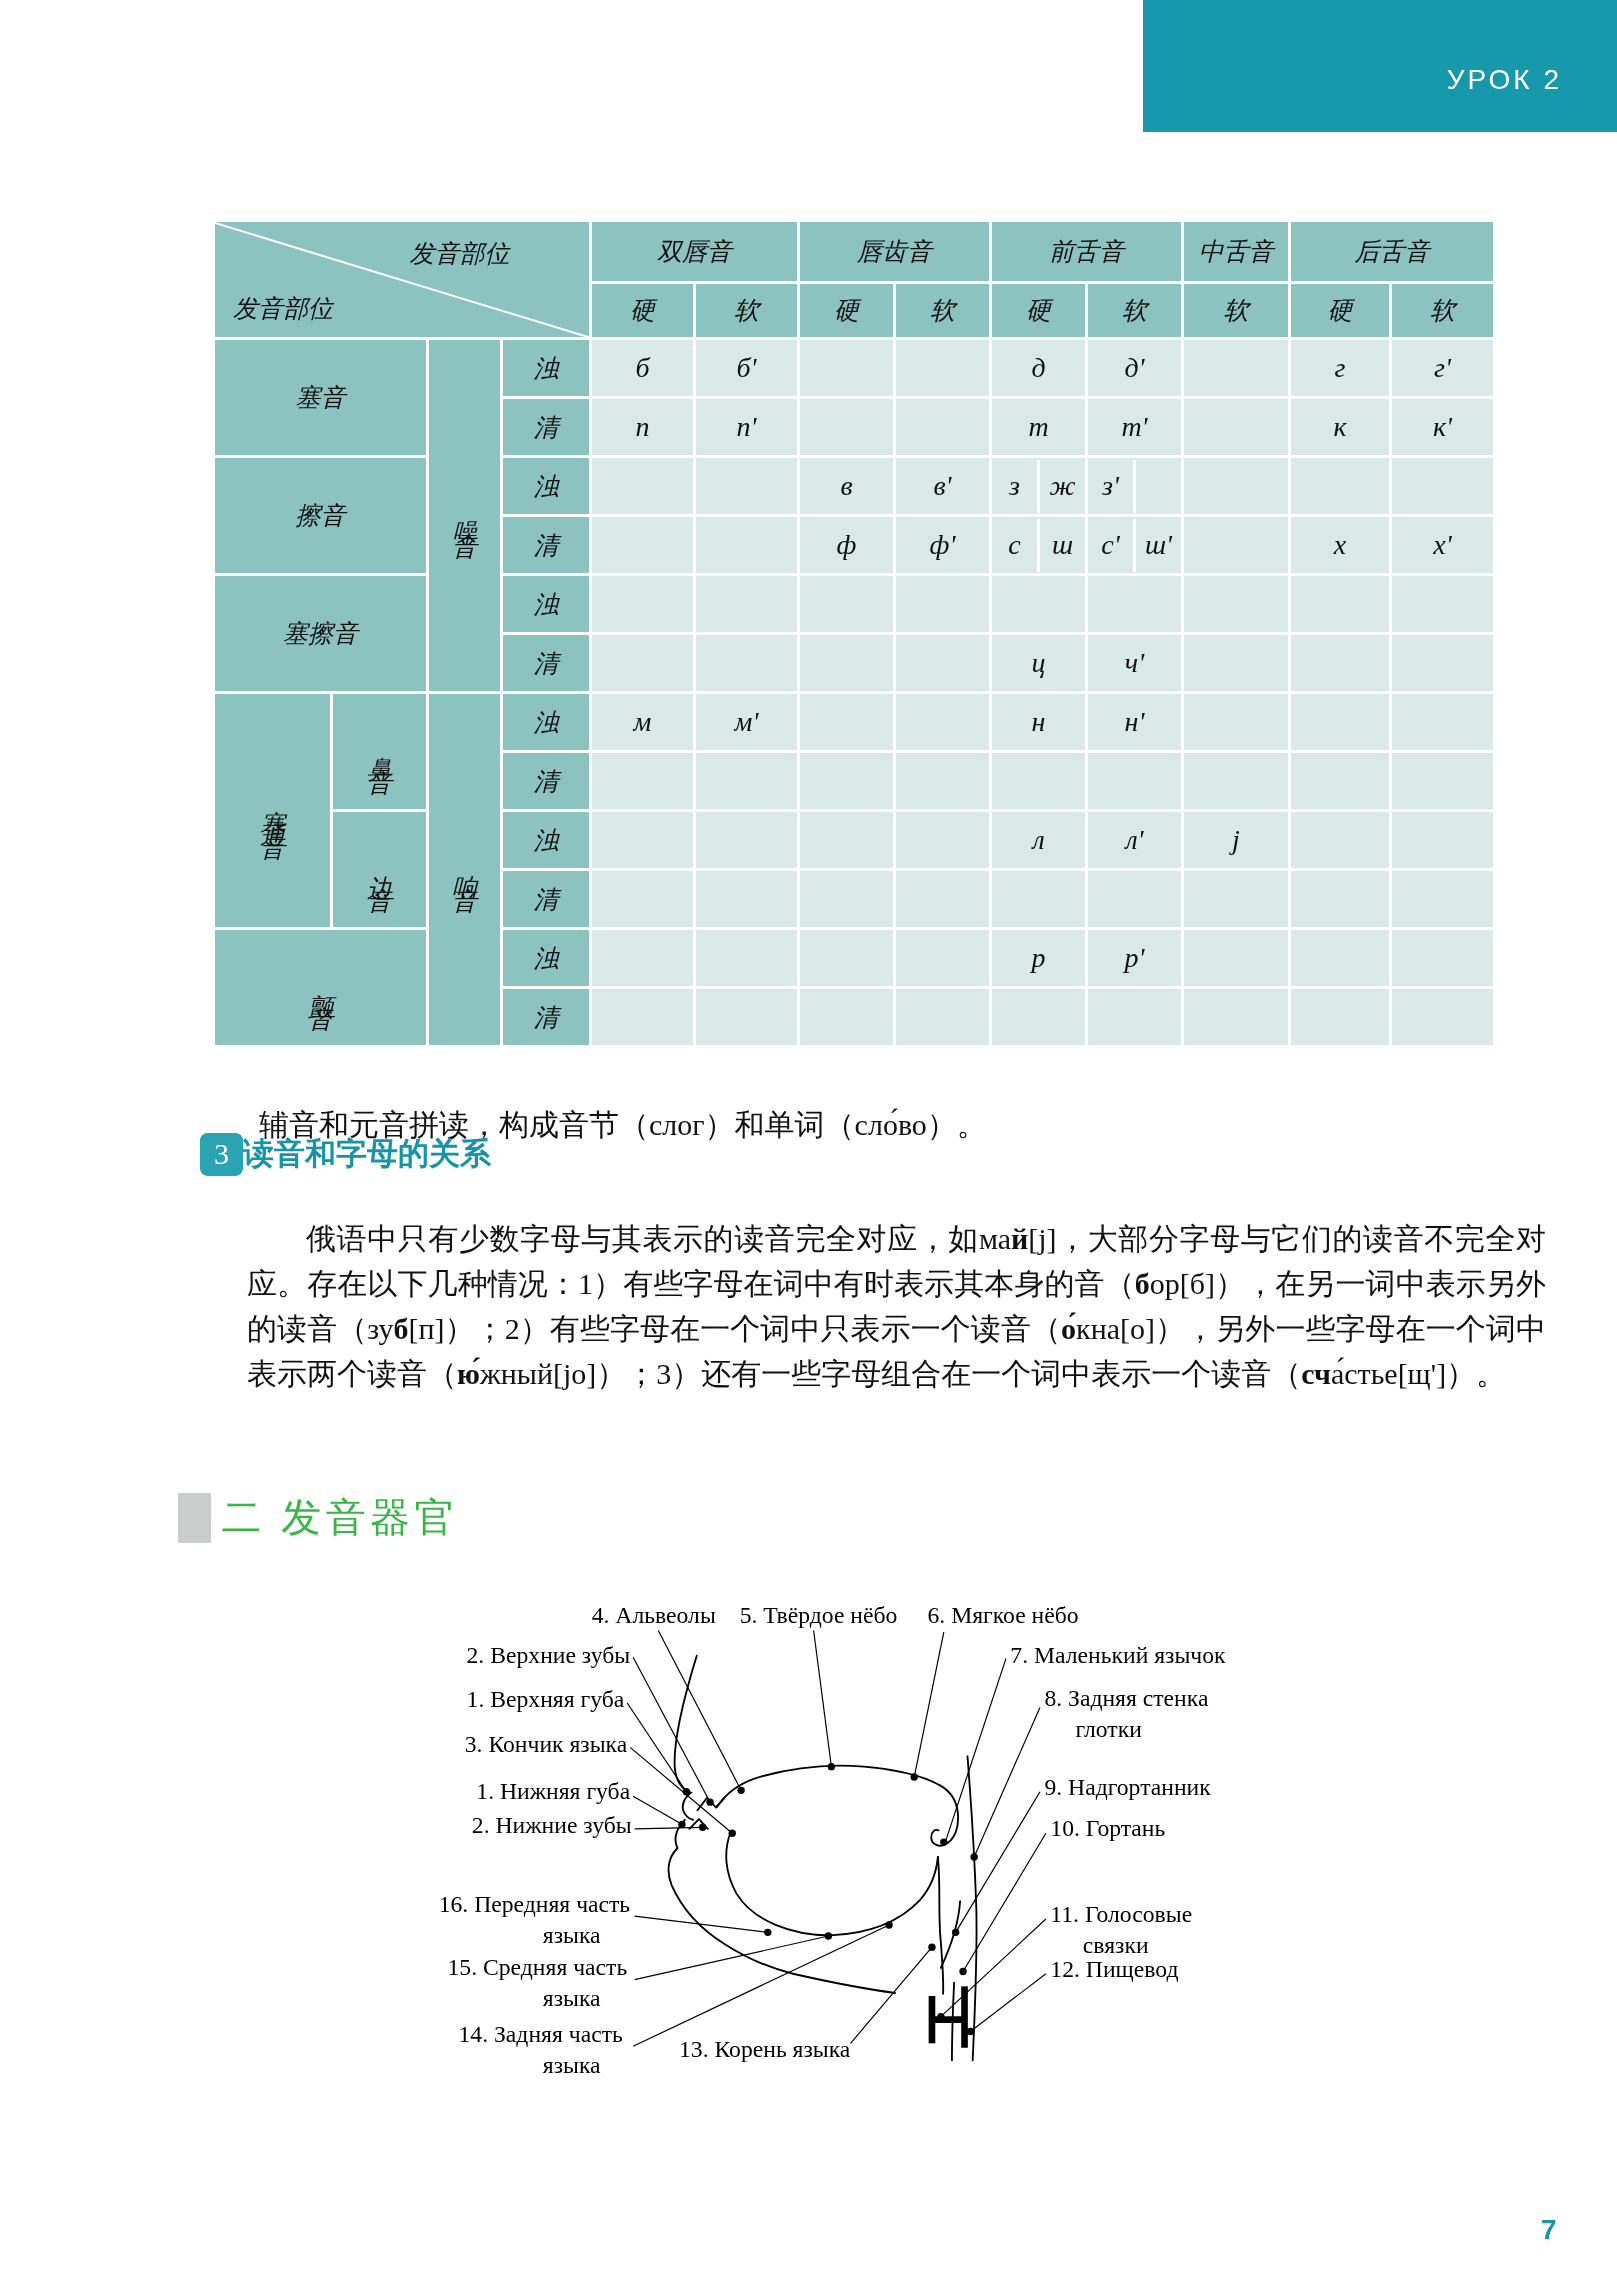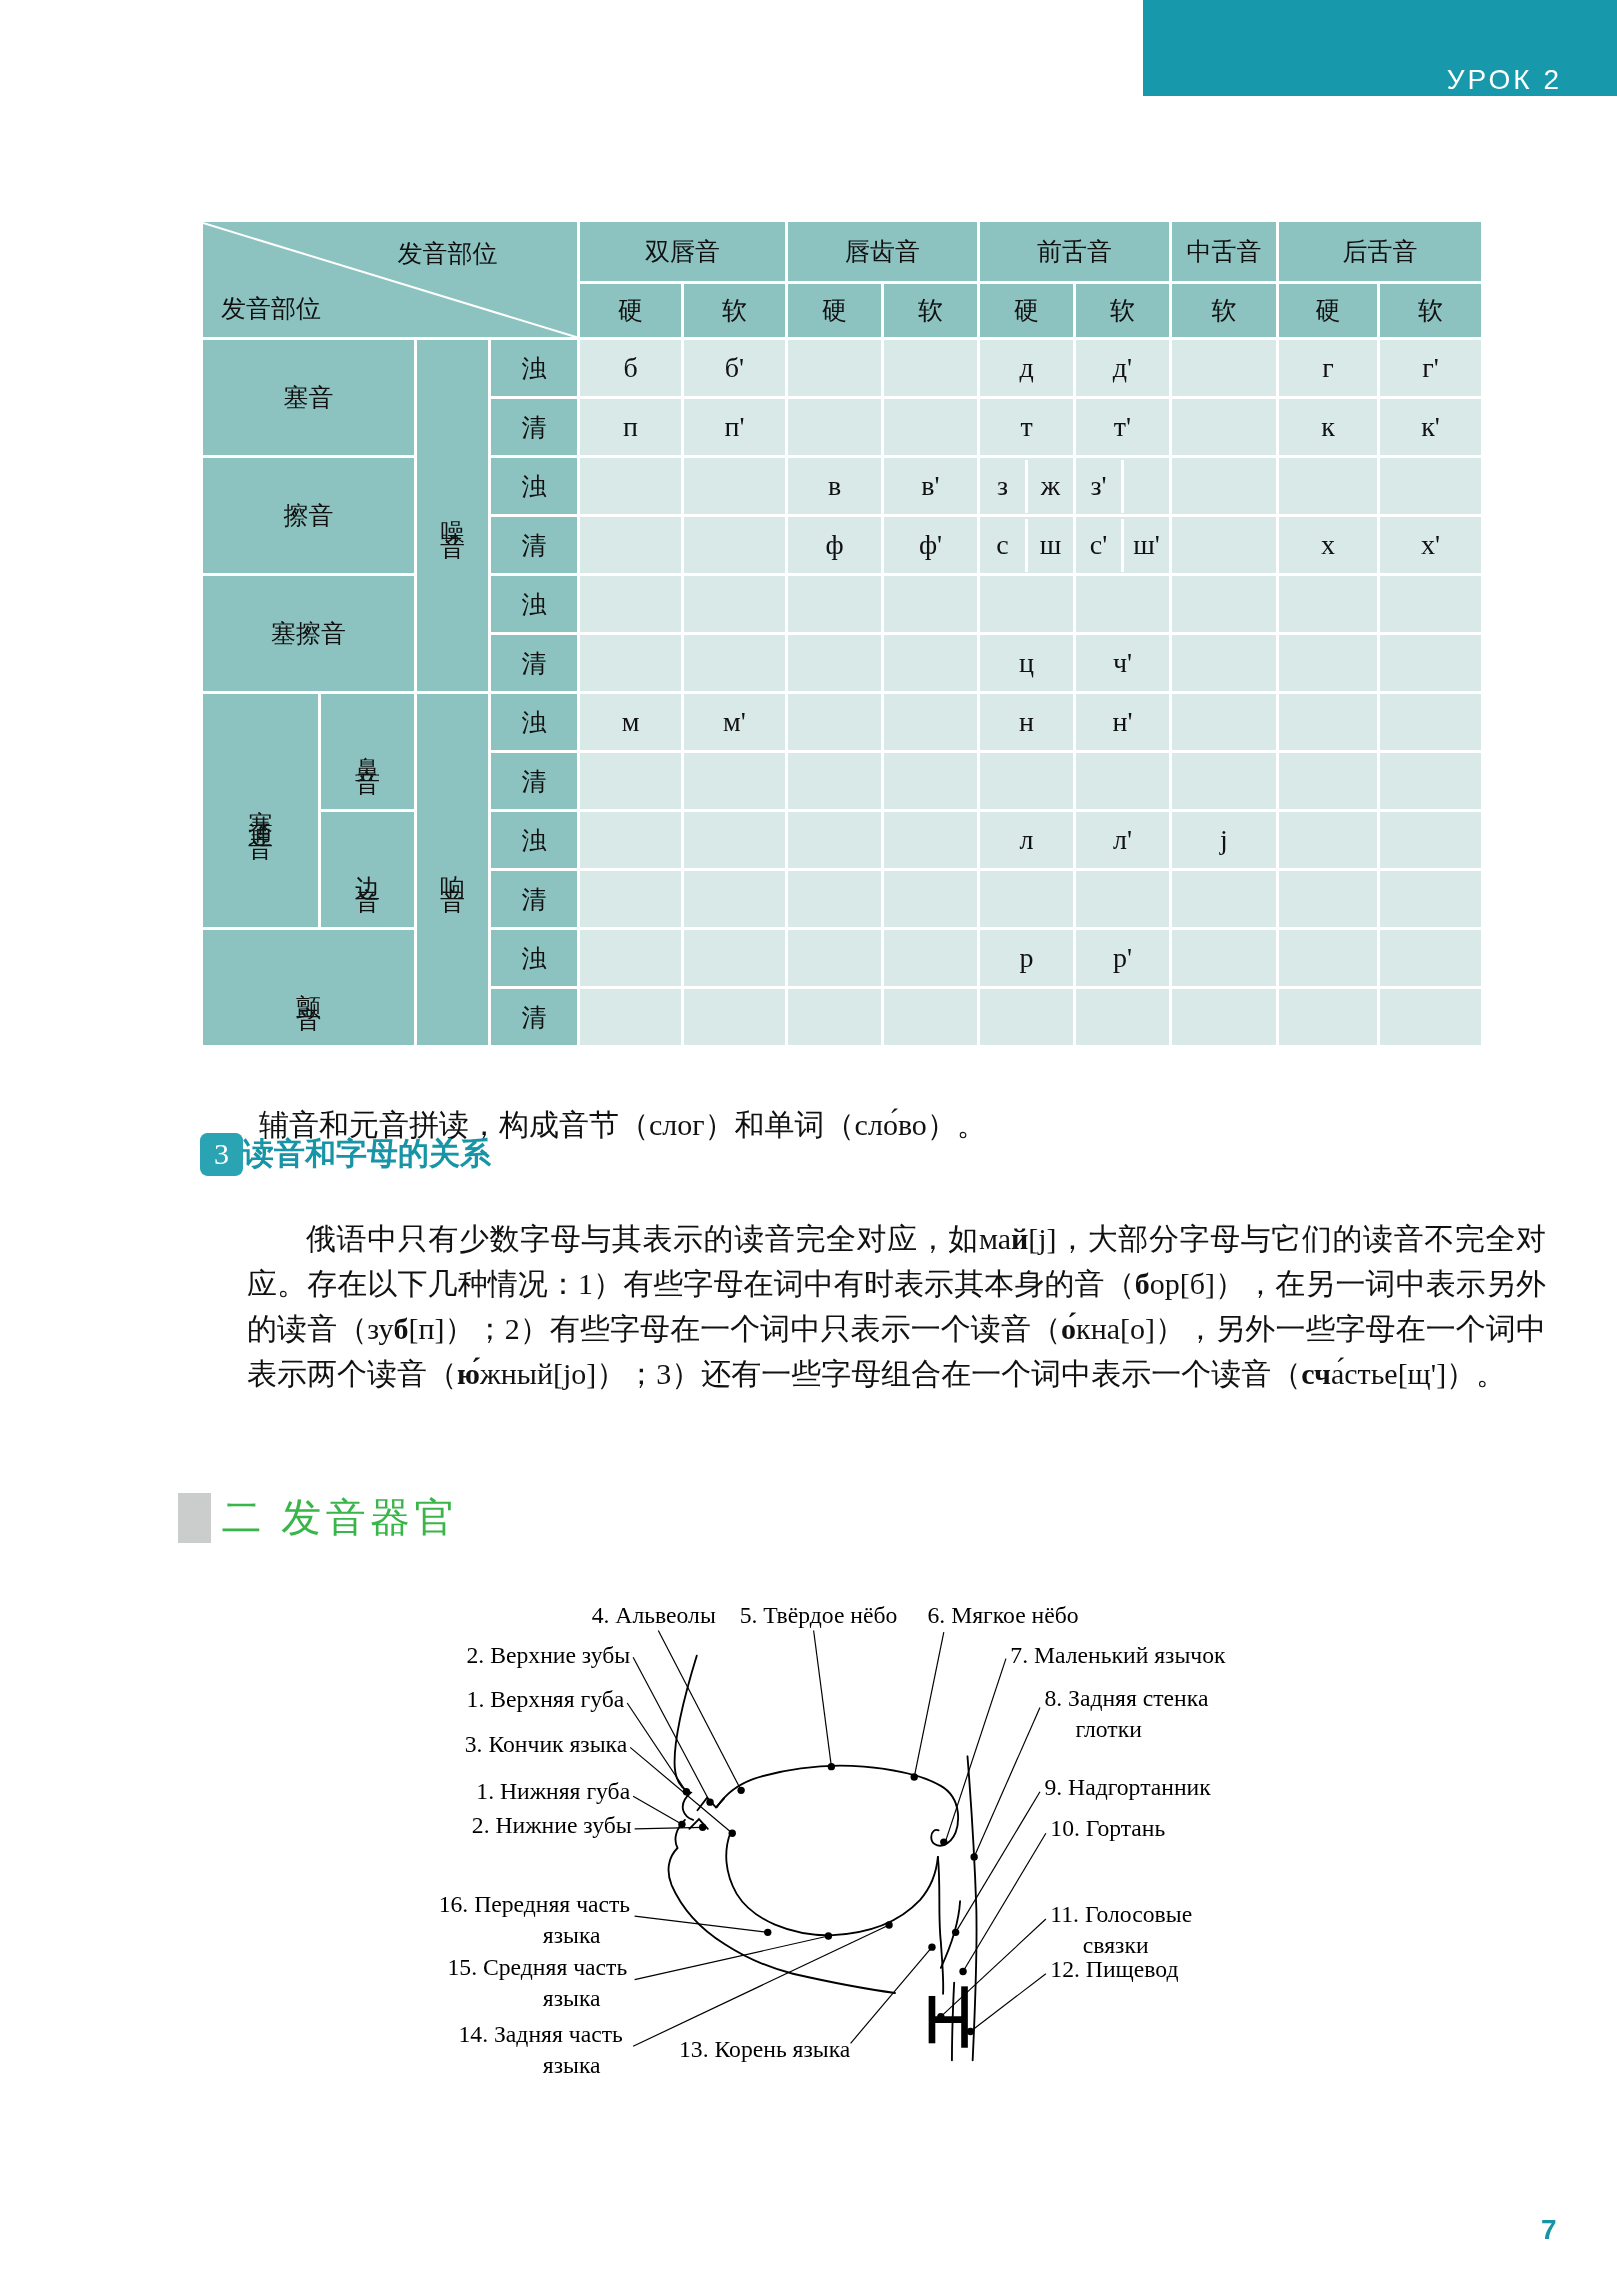--- a/index.html
+++ b/index.html
@@ -2,28 +2,28 @@
 <html style="font-size:12px"><head>
 <meta charset="utf-8">
 <style>
   html,body{margin:0;padding:0;}
   body{
     width:1618px;height:2273px;position:relative;background:#ffffff;
     font-family:"Liberation Serif", serif;color:#111;overflow:hidden;
   }
 
   
-  .topbar{position:absolute;left:1143px;top:0;width:474px;height:96px;background:#1899ab;}
+  .topbar{position:absolute;left:1143px;top:0;width:474px;height:132px;background:#1899ab;}
   .topbar .lesson{
     position:absolute;right:55px;top:64px;color:#fff;font-size:28px;
     font-family:"Liberation Sans",sans-serif;letter-spacing:3px;
   }
 
   
-  table.artic{position:absolute;left:200px;top:219px;border-collapse:collapse;table-layout:fixed;}
+  table.artic{position:absolute;left:212px;top:219px;border-collapse:collapse;table-layout:fixed;font-style:italic;}
   table.artic td{border:3px solid #fff;padding:0;text-align:center;vertical-align:middle;}
   tr.h1{height:62px;} tr.h2{height:56px;} tr.dr{height:59px;}
   .hd{background:#8cc3c1;font-size:25px;}
   .lbl{background:#8cc3c1;font-size:25px;}
   .dc{background:#d8e9e7;font-size:28px;}
   .vert{display:inline-block;writing-mode:vertical-rl;text-orientation:upright;letter-spacing:12px;line-height:1;}
   .diag{position:relative;overflow:hidden;}
   .diagline{position:absolute;left:0;top:0;width:396px;height:2.2px;background:#fff;transform-origin:0 50%;transform:rotate(17deg);}
   .corner-top{position:absolute;top:15px;left:141px;width:207px;text-align:center;}
   .corner-bottom{position:absolute;bottom:12px;left:18px;}

